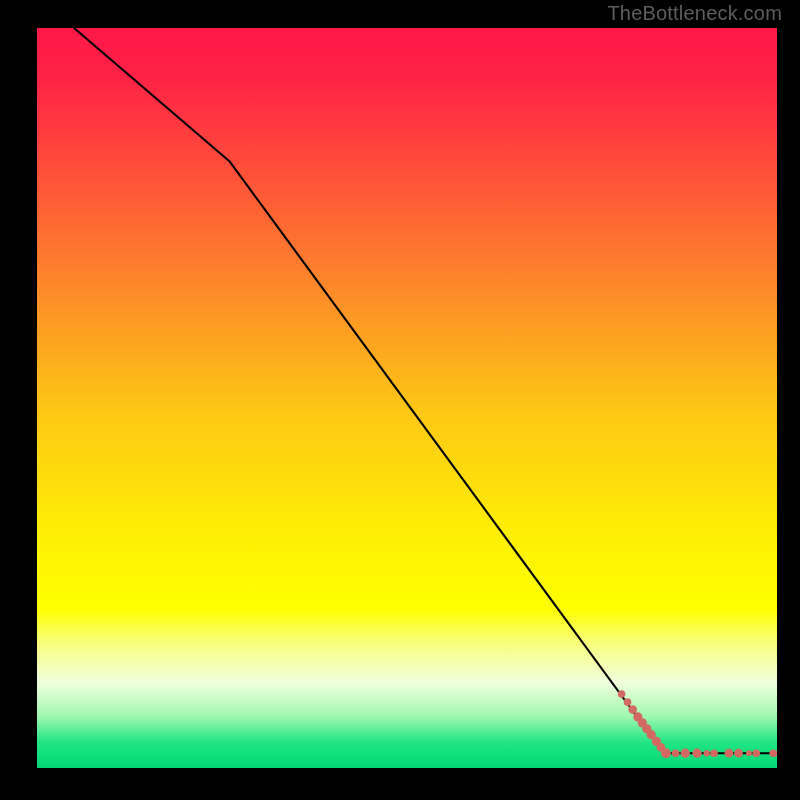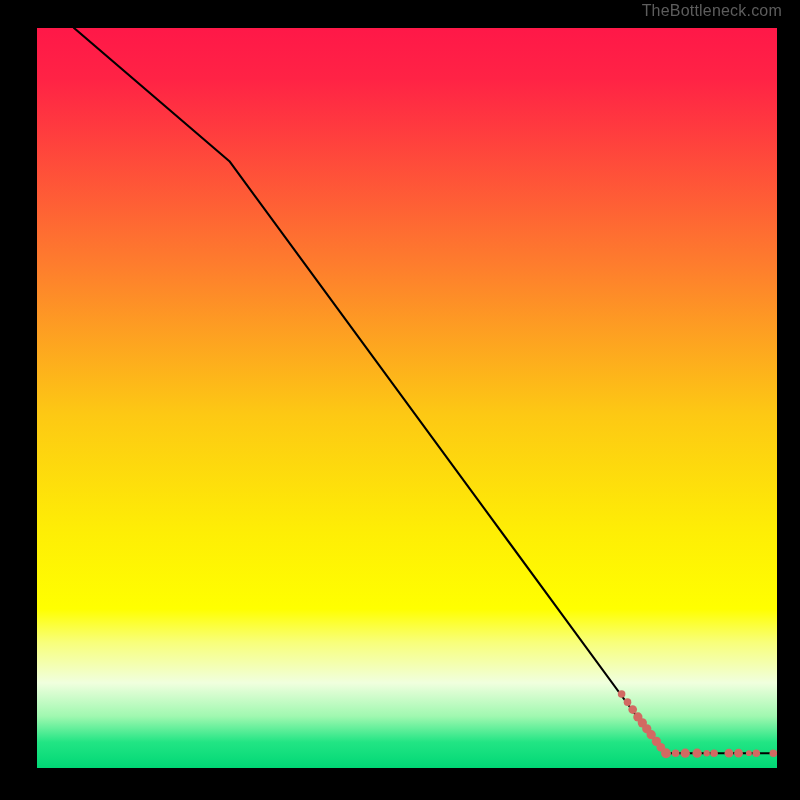--- a/index.html
+++ b/index.html
@@ -3,21 +3,21 @@
 <meta charset="utf-8">
 <style>
   * { margin: 0; padding: 0; box-sizing: border-box; }
   html, body { width: 800px; height: 800px; overflow: hidden; background: #000; }
   .root { width: 800px; height: 800px; position: relative; background: #000; }
   .attribution {
     position: absolute;
     top: 2px;
     right: 18px;
     font-family: Arial, Helvetica, sans-serif;
-    font-size: 16px;
+    font-size: 20px;
     color: #5d5d5d;
     font-weight: 400;
     letter-spacing: 0.2px;
   }
   .plot-frame {
     position: absolute;
     left: 37px;
     top: 28px;
     width: 740px;
     height: 740px;

